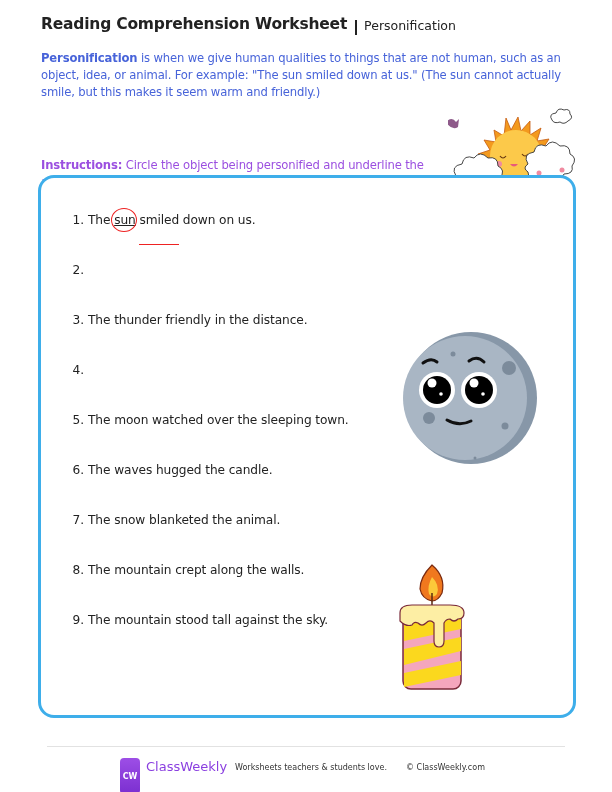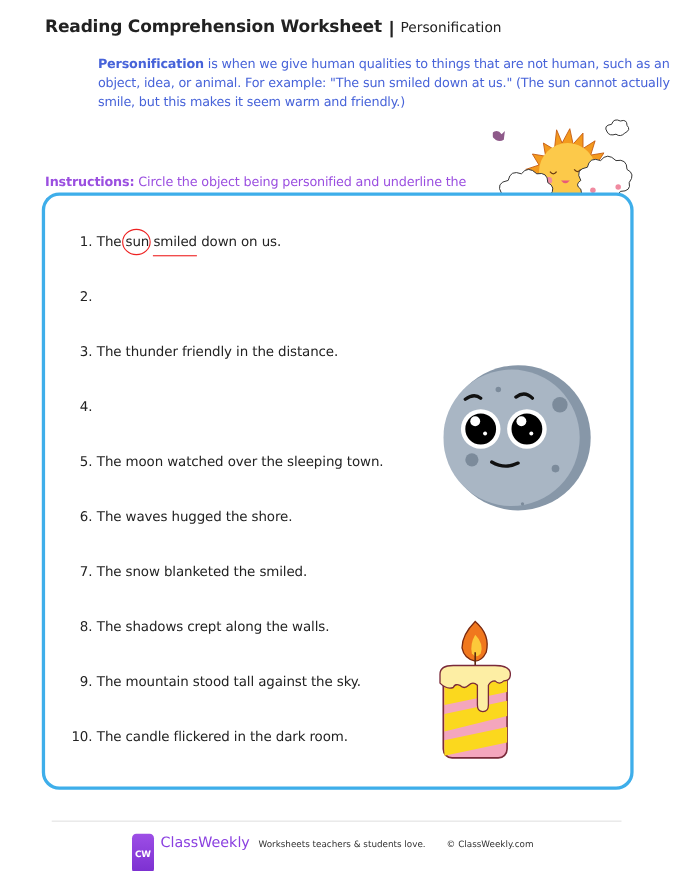--- a/index.html
+++ b/index.html
@@ -1,31 +1,31 @@
 <!DOCTYPE html>
 <html><head>
 <meta charset="utf-8">
 <style>
   html, body { margin: 0; padding: 0; background: #ffffff; }
   body { width: 612px; height: 792px; position: relative; overflow: hidden; font-family: "DejaVu Sans", "Liberation Sans", sans-serif; }
-  .title-row { position: absolute; left: 41px; top: 15px; display: flex; align-items: center; white-space: nowrap; }
+  .title-row { position: absolute; left: 41px; top: 15px; display: flex; align-items: flex-end; white-space: nowrap; }
   .title { font-size: 15.5px; font-weight: bold; color: #222; letter-spacing: -0.2px; }
   .title-sep { display: inline-block; width: 2px; height: 15px; background: #222; margin: 0 7px 0 8px; position: relative; top: 2px; }
   .subtitle { font-size: 12.5px; color: #222; }
-  .definition { position: absolute; left: 41px; top: 50px; width: 520px; font-size: 11.6px; line-height: 17px; color: #4763d9; letter-spacing: -0.15px; margin-left: 48px; }
+  .definition { position: absolute; left: 41px; top: 50px; width: 520px; font-size: 11.6px; line-height: 17px; color: #4763d9; letter-spacing: -0.15px; }
   .definition b { font-weight: bold; }
   .instructions { position: absolute; left: 41px; top: 114px; width: 400px; font-size: 11.6px; line-height: 17px; color: #9b4fe0; letter-spacing: -0.15px; margin-top: 43px; }
   .instructions b { font-weight: bold; }
   .box { position: absolute; left: 38px; top: 175px; width: 532px; height: 537px; border: 3px solid #3eaeea; border-radius: 16px; background: #fff; }
   .questions { position: absolute; left: 60px; top: 213px; margin: 0; padding: 0; list-style: none; }
   .q { height: 50px; font-size: 12.2px; color: #222; display: flex; white-space: nowrap; letter-spacing: -0.1px; }
   .q .num { width: 24px; text-align: right; margin-right: 4px; }
-  .circle-word { position: relative; display: inline-block; }
+  .circle-word { position: relative; display: inline-block; text-decoration: underline; }
   .circle-word::after { content: ""; position: absolute; left: -3px; top: -5px; width: 24px; height: 22px; border: 1.3px solid #e22; border-radius: 50%; }
-  .underline-word { border-bottom: 1.3px solid #e22; padding-bottom: 5px; }
+  .underline-word { border-bottom: 1.3px solid #e22; padding-bottom: 17px; }
   .footer-line { position: absolute; left: 47px; top: 746px; width: 518px; height: 1px; background: #e2e2e2; }
   .footer { position: absolute; left: 0; top: 758px; width: 612px; display: flex; align-items: center; }
   .logo-badge { position: absolute; left: 120px; top: 0; width: 20px; height: 36px; border-radius: 4px; background: linear-gradient(#9d4ee6, #7b2fd0); color: #fff; font-size: 8px; font-weight: bold; display: flex; align-items: center; justify-content: center; }
   .logo-text { position: absolute; left: 146px; top: 1px; font-size: 13px; font-weight: normal; color: #8a3fe0; }
   .tagline { position: absolute; left: 235px; top: 5px; font-size: 8px; color: #333; white-space: nowrap; }
   .copyright { position: absolute; left: 406px; top: 5px; font-size: 8px; color: #333; white-space: nowrap; }
   .art { position: absolute; }
 </style>
 </head>
 <body>
@@ -79,37 +79,33 @@
     </li>
   <li class="q">
       <span class="num">4.</span>
     </li>
   <li class="q">
       <span class="num">5.</span>
       <span>The moon watched over the sleeping town.</span>
     </li>
   <li class="q">
       <span class="num">6.</span>
-      <span>The waves hugged the shore.</span>
+      <span>The waves hugged the candle.</span>
     </li>
   <li class="q">
       <span class="num">7.</span>
-      <span>The snow blanketed the smiled.</span>
+      <span>The snow blanketed the animal.</span>
     </li>
   <li class="q">
       <span class="num">8.</span>
-      <span>The shadows crept along the walls.</span>
+      <span>The mountain crept along the walls.</span>
     </li>
   <li class="q">
       <span class="num">9.</span>
       <span>The mountain stood tall against the sky.</span>
-    </li>
-  <li class="q">
-      <span class="num">10.</span>
-      <span>The candle flickered in the dark room.</span>
     </li>
 </ol>
 
 <svg class="art" style="left:403px;top:330px;" width="136" height="136" viewBox="0 0 136 136">
   <circle cx="68" cy="68" r="66" fill="#8797a8"></circle>
   <circle cx="62" cy="68" r="62" fill="#a9b6c4"></circle>
   <circle cx="106" cy="38" r="7" fill="#7c8b9b"></circle>
   <circle cx="50" cy="24" r="2.5" fill="#7c8b9b"></circle>
   <circle cx="26" cy="88" r="6" fill="#7c8b9b"></circle>
   <circle cx="102" cy="96" r="3.5" fill="#7c8b9b"></circle>

